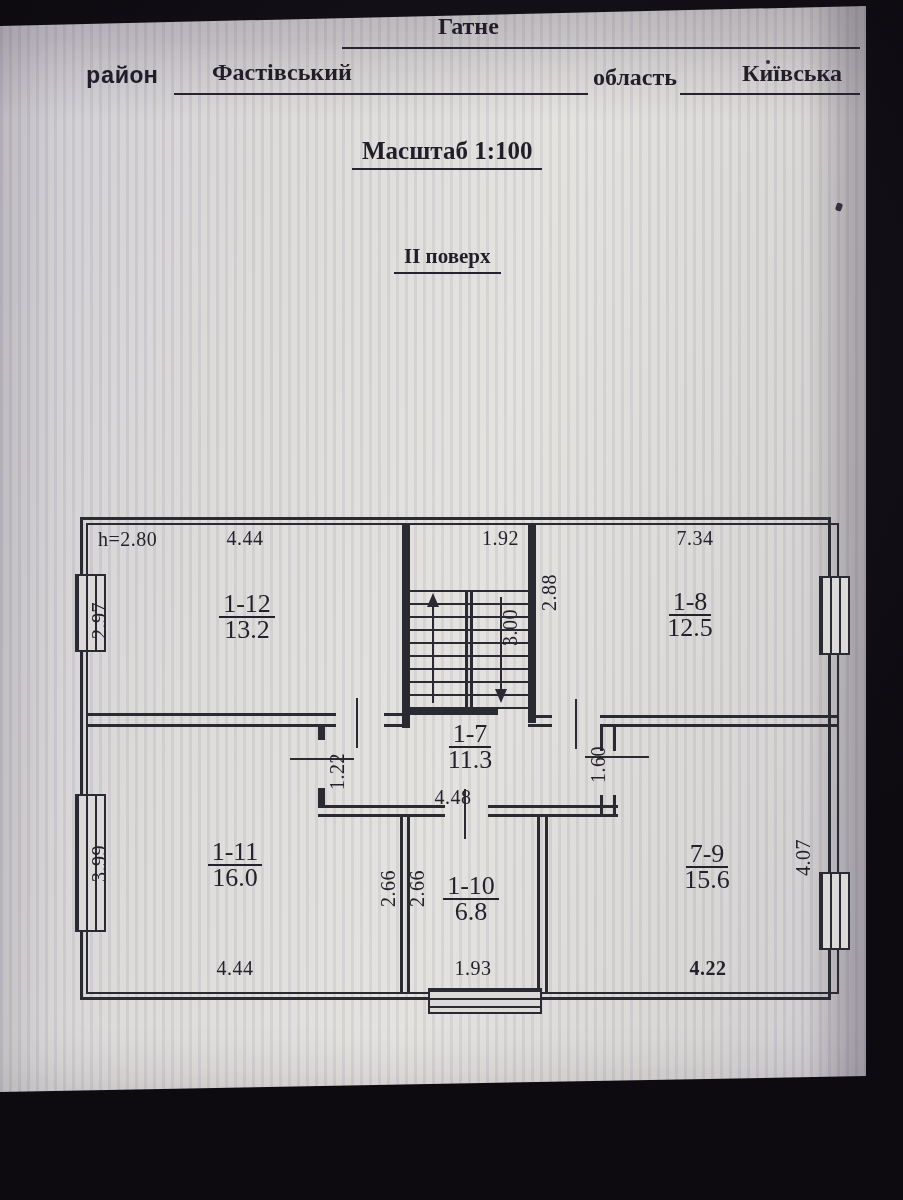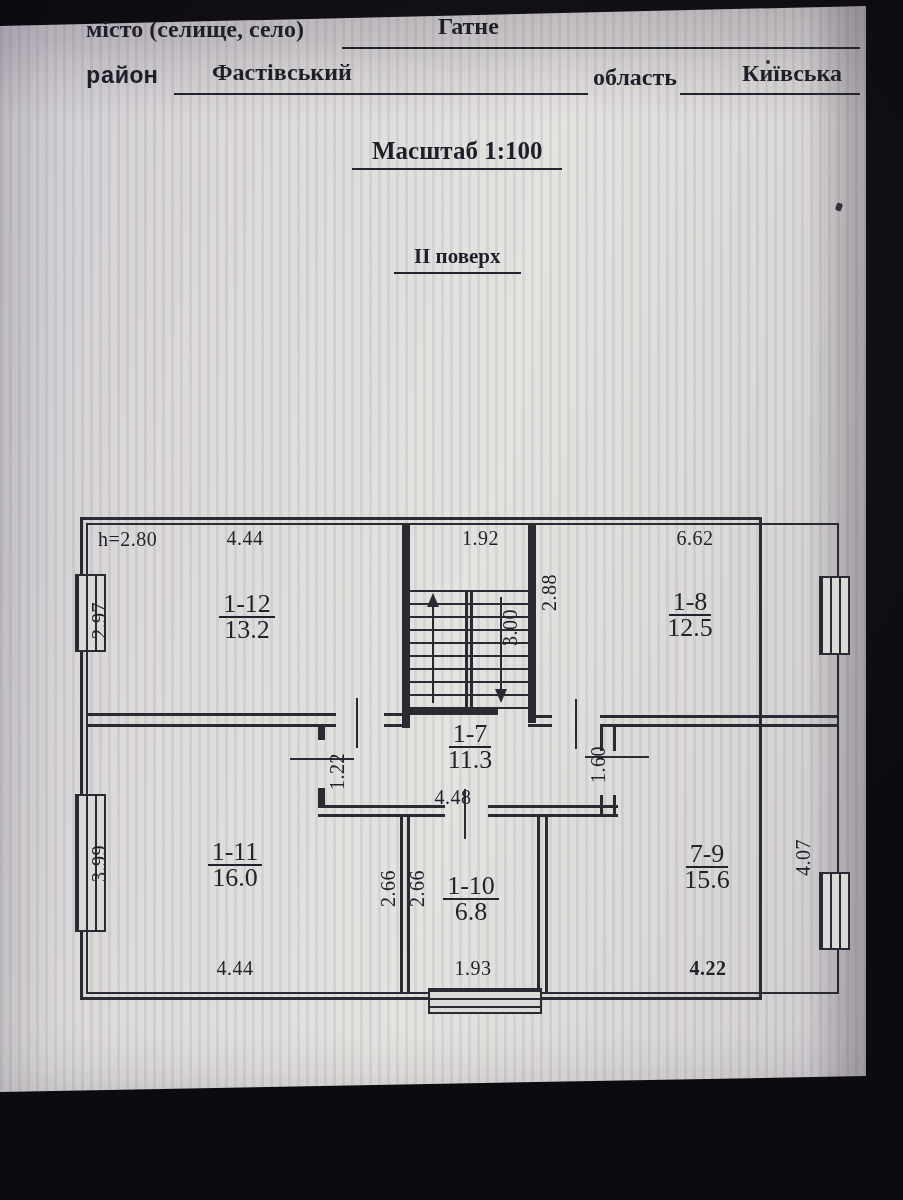--- a/index.html
+++ b/index.html
@@ -13,23 +13,23 @@
     box-shadow:inset 0 0 70px rgba(25,18,30,.22);}
   .page::before{content:"";position:absolute;inset:0;
     background:repeating-linear-gradient(90deg,rgba(150,140,175,.14) 0 3px,rgba(255,255,255,0) 3px 9px);
     mix-blend-mode:multiply;}
   .page::after{content:"";position:absolute;inset:0;
     background:linear-gradient(180deg,rgba(90,80,100,.18) 0 40px,rgba(0,0,0,0) 120px),
                linear-gradient(270deg,rgba(60,50,70,.20) 0 14px,rgba(0,0,0,0) 60px);}
   .txt{position:absolute;color:#1f1e29;white-space:nowrap;}
   .b{font-weight:bold;}
   .uline{position:absolute;background:#242330;height:2px;}
-  .title-u{border-bottom:2px solid #242330;padding:0 20px 3px;}
+  .title-u{border-bottom:2px solid #242330;padding:0 10px 3px;}
   
-  .plan{position:absolute;left:80px;top:517px;width:682px;height:483px;}
+  .plan{position:absolute;left:80px;top:517px;width:751px;height:483px;}
   .oline{position:absolute;inset:0;border:3px solid #2a2a33;}
   .iline{position:absolute;left:6px;top:6px;width:753px;height:471px;border:2px solid #2a2a33;}
   .wall{position:absolute;background:#2a2a33;}
   .dwallh{position:absolute;border-top:3px solid #2a2a33;border-bottom:3px solid #2a2a33;}
   .dwallv{position:absolute;border-left:3px solid #2a2a33;border-right:3px solid #2a2a33;}
   .tick{position:absolute;background:#2a2a33;}
   .window-v{position:absolute;border:2px solid #2a2a33;background-color:#dcdad8;
     background-image:repeating-linear-gradient(90deg,#2a2a33 0 2px,rgba(0,0,0,0) 2px 9px);}
   .window-h{position:absolute;border:2px solid #2a2a33;background-color:#dcdad8;
     background-image:repeating-linear-gradient(180deg,#2a2a33 0 2px,rgba(0,0,0,0) 2px 8px);}
@@ -47,21 +47,20 @@
   .room-label .num{display:inline-block;border-bottom:2px solid #23222c;padding:0 4px 1px;}
   .room-label .area{display:block;margin-top:1px;}
   .speck{position:absolute;background:#352e3c;border-radius:2px;}
 </style>
 </head>
 <body>
 
 <div class="stage">
   <div class="page"></div>
 
-  <div class="txt b" style="left:86px;top:16px;font-size:24px;">місто (селище, село)</div>
   <div class="txt b" style="left:438px;top:13px;font-size:24px;">Гатне</div>
   <div class="uline" style="left:342px;top:47px;width:518px;"></div>
 
   <div class="txt b" style="left:86px;top:63px;font-size:24px;font-family:Liberation Mono, monospace;">район</div>
   <div class="txt b" style="left:212px;top:59px;font-size:24px;">Фастівський</div>
   <div class="uline" style="left:174px;top:93px;width:414px;"></div>
 
   <div class="txt b" style="left:593px;top:64px;font-size:24px;">область</div>
   <div class="txt b" style="left:742px;top:60px;font-size:24px;">Київська</div>
   <div class="uline" style="left:680px;top:93px;width:180px;"></div>
@@ -103,22 +102,22 @@
 
     <div class="window-v" style="left:-5px;top:57px;width:31px;height:78px;"></div>
     <div class="window-v" style="left:-5px;top:277px;width:31px;height:138px;"></div>
     <div class="window-v" style="left:739px;top:59px;width:31px;height:79px;"></div>
     <div class="window-v" style="left:739px;top:355px;width:31px;height:78px;"></div>
     <div class="window-h" style="left:348px;top:471px;width:114px;height:26px;"></div>
 
     <div class="dim" style="left:18px;top:11px;">h=2.80</div>
 
     <div class="dim dimc" style="left:137px;top:10px;">4.44</div>
-    <div class="dim dimc" style="left:342px;top:10px;padding-left:40px;">1.92</div>
-    <div class="dim dimc" style="left:587px;top:10px;">6.62</div>
+    <div class="dim dimc" style="left:362px;top:10px;padding-left:40px;">1.92</div>
+    <div class="dim dimc" style="left:587px;top:10px;">7.34</div>
     <div class="dim dimc" style="left:345px;top:269px;">4.48</div>
     <div class="dim dimc" style="left:127px;top:440px;">4.44</div>
     <div class="dim dimc" style="left:365px;top:440px;">1.93</div>
     <div class="dim dimc" style="left:600px;top:440px;font-weight:bold;">4.22</div>
 
     <div class="dim dimv" style="left:8px;top:73px;">2.97</div>
     <div class="dim dimv" style="left:8px;top:316px;">3.99</div>
     <div class="dim dimv" style="left:458px;top:45px;">2.88</div>
     <div class="dim dimv" style="left:419px;top:80px;">3.00</div>
     <div class="dim dimv" style="left:246px;top:224px;">1.22</div>

